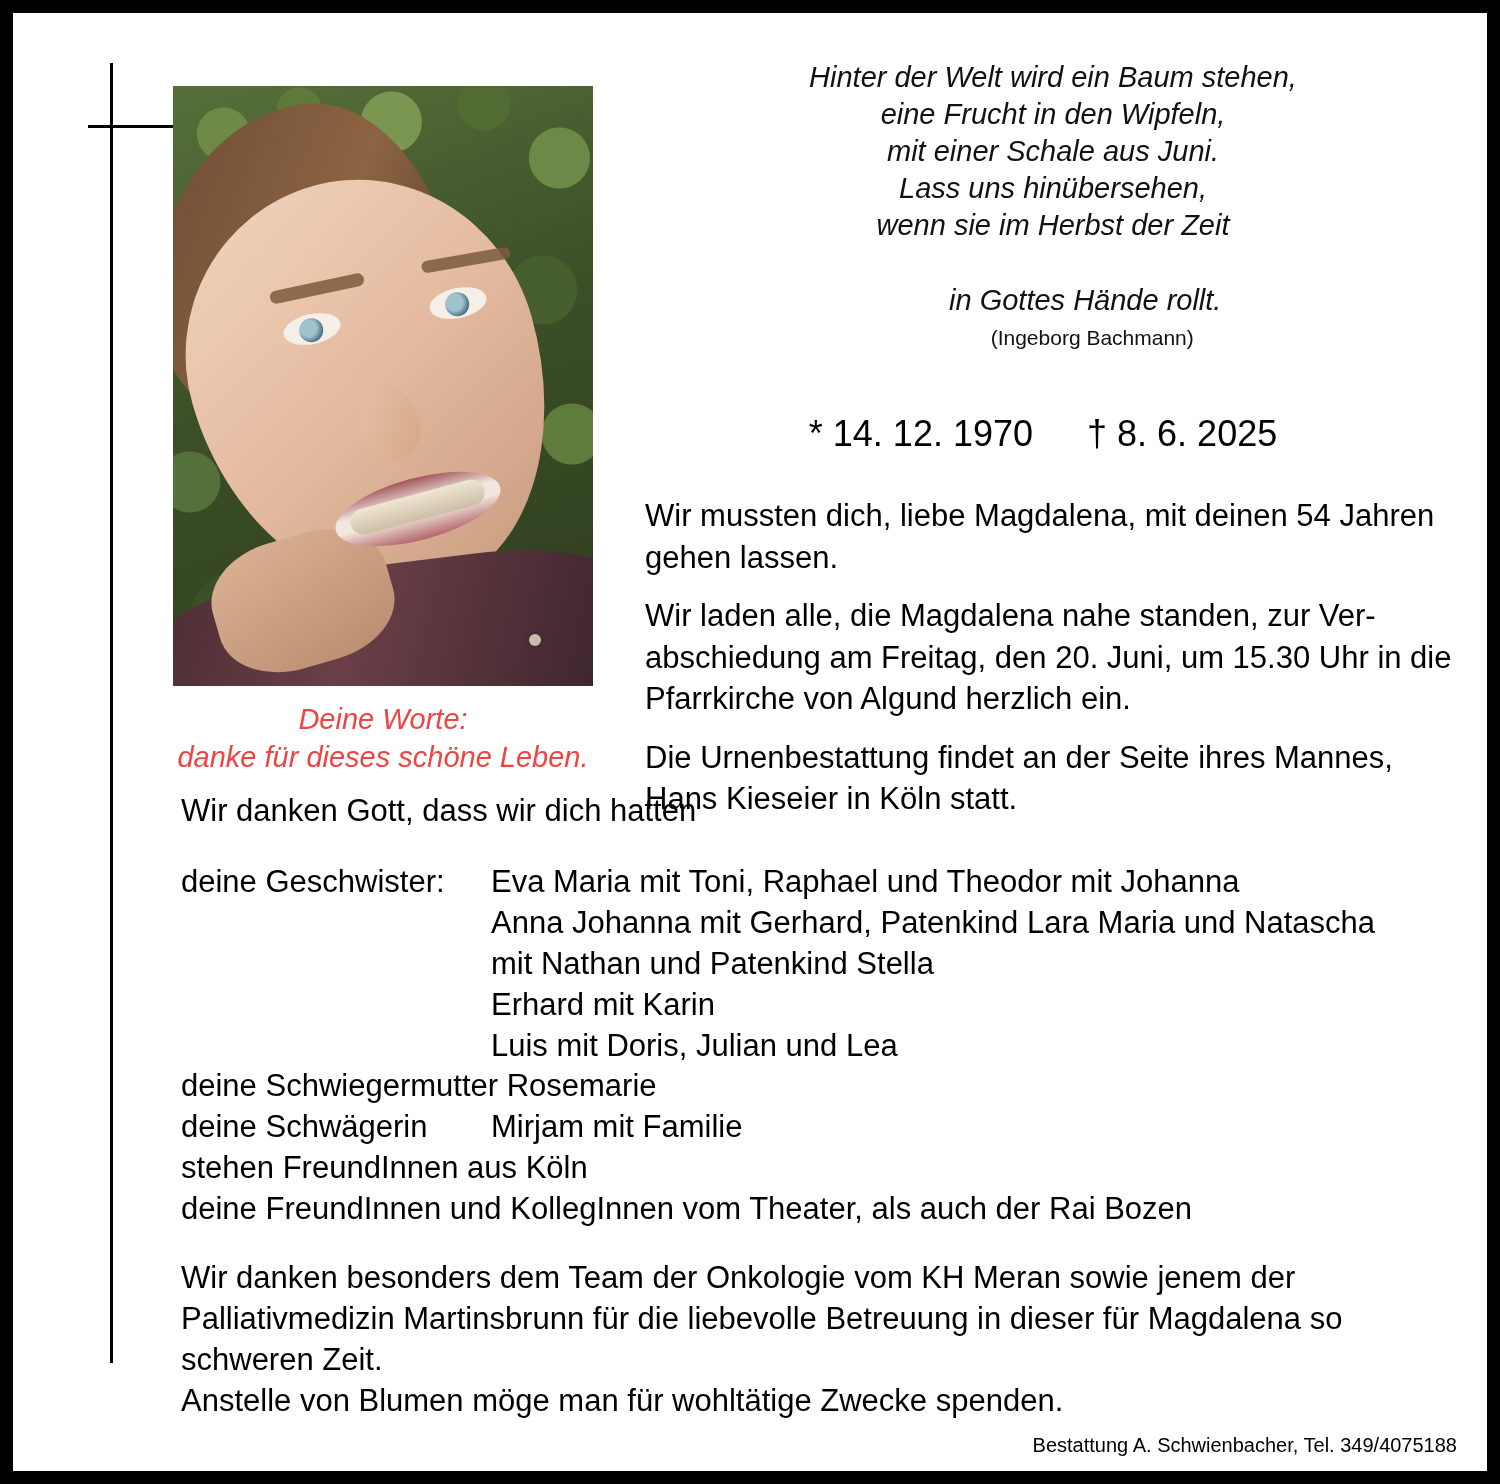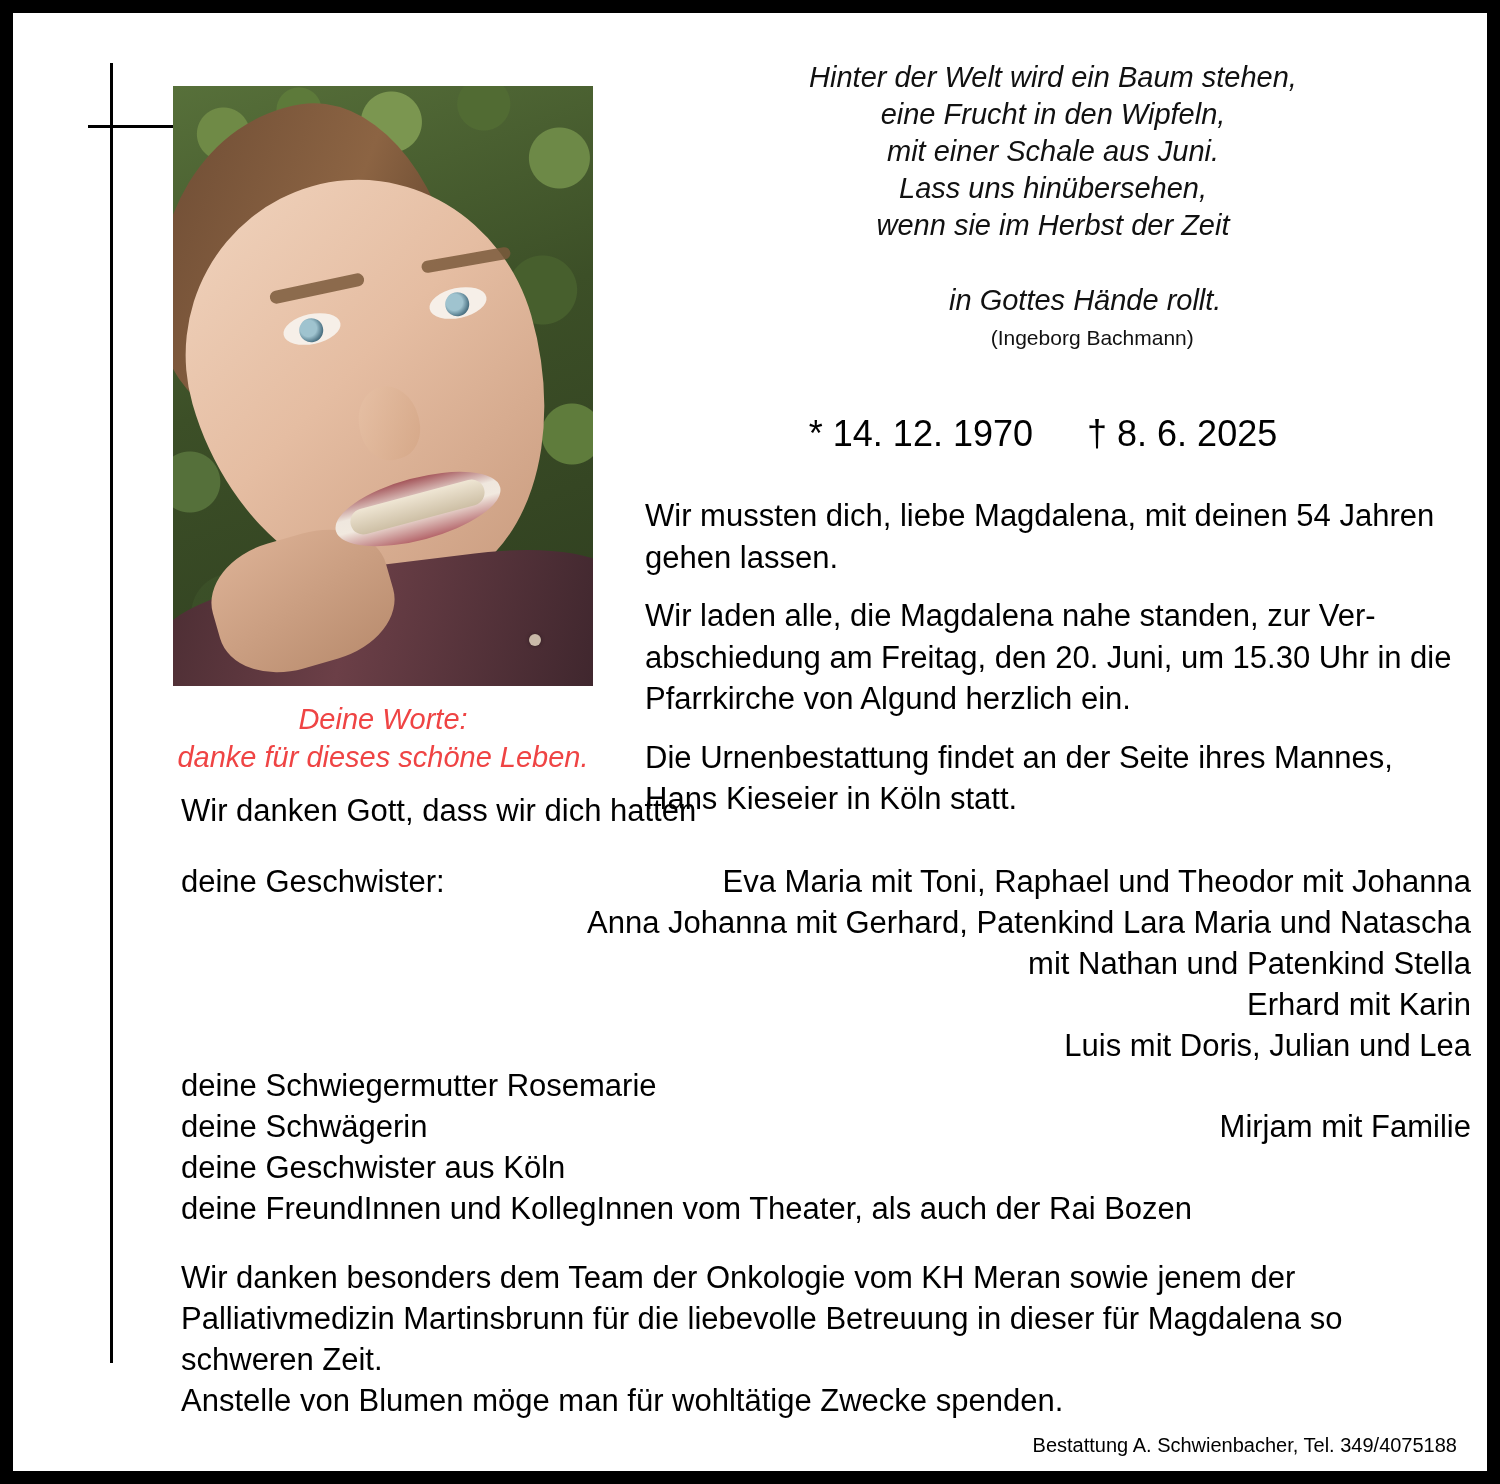--- a/index.html
+++ b/index.html
@@ -282,21 +282,21 @@
   .bottom .lead { margin-bottom: 30px; }
   .rel-row {
     display: flex;
     align-items: flex-start;
   }
   .rel-label {
     width: 310px;
     flex: 0 0 310px;
   }
   .rel-names { flex: 1; }
-  .rel-names .n { display: block; text-align: right; }
+  .rel-names .n { display: block; }
   .single-row { display: block; }
 
   .thanks { margin-top: 28px; }
   .thanks p { margin: 0; }
   .blumen { margin-top: 14px; }
 
   .footer {
     position: absolute;
     right: 30px;
     bottom: 14px;
@@ -384,21 +384,21 @@
 
       <div class="single-row">deine Schwiegermutter Rosemarie</div>
 
       <div class="rel-row">
         <div class="rel-label">deine Schwägerin</div>
         <div class="rel-names">
           <span class="n">Mirjam mit Familie</span>
         </div>
       </div>
 
-      <div class="single-row">deine Geschwister aus Köln</div>
+      <div class="single-row">stehen FreundInnen aus Köln</div>
       <div class="single-row">deine FreundInnen und KollegInnen vom Theater, als auch der Rai Bozen</div>
 
       <div class="thanks">
         <p>Wir danken besonders dem Team der Onkologie vom KH Meran sowie jenem der Palliativmedizin Martinsbrunn für die liebevolle Betreuung in dieser für Magdalena so schweren Zeit.</p>
         <p class="blumen">Anstelle von Blumen möge man für wohltätige Zwecke spenden.</p>
 
       </div>
     </div>
 
     <div class="footer">Bestattung A. Schwienbacher, Tel. 349/4075188</div>

